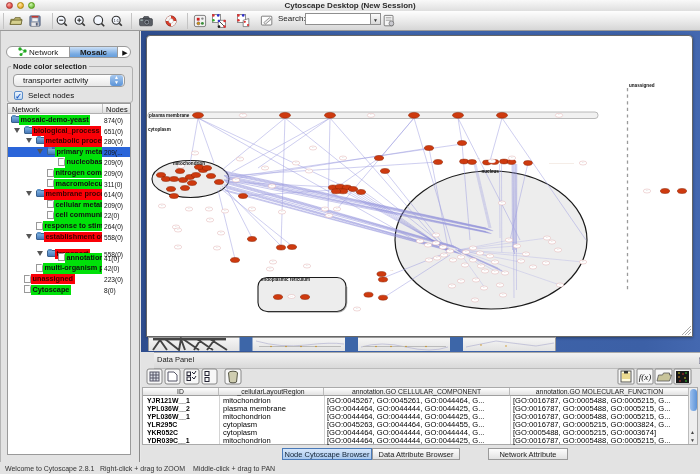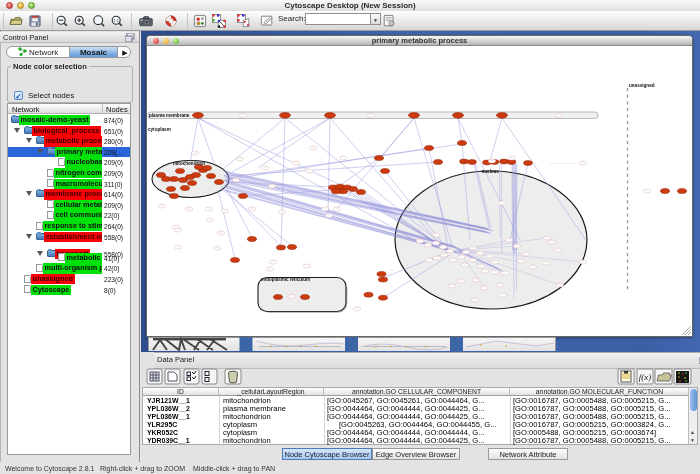--- a/index.html
+++ b/index.html
@@ -178,40 +178,34 @@
         <line x1="-4" y1="-1" x2="3" y2="-1" stroke="#888" stroke-width="1"></line>
         <circle cx="3" cy="3" r="3" fill="#c9c9cf" stroke="#555" stroke-width="0.7"></circle>
       </g>
     </svg>
     <div class="abs" id="searchlbl">Search:</div>
     <div class="abs" id="searchbox"></div>
     <div class="abs" id="searchdrop">▼</div>
   </div>
 
   <div class="abs" id="cpanel"></div>
-  <div class="abs" id="cphead">
-      <div class="t">Control Panel</div>
-    <svg width="10" height="9" style="position:absolute;right:4px;top:1px">
-        <rect x="2" y="0" width="7" height="6" fill="none" stroke="#778" stroke-width="1"></rect>
-        <rect x="0" y="3" width="7" height="6" fill="#dde" stroke="#778" stroke-width="1"></rect>
-      </svg>
-  </div>
   <div class="abs" id="tabbar">
     <div id="tabnet"><svg width="9" height="9" style="vertical-align:-1px">
           <circle cx="2" cy="2" r="1.7" fill="#2a2"></circle>
           <circle cx="7" cy="4" r="1.7" fill="#2a2"></circle>
           <circle cx="3" cy="7.5" r="1.5" fill="#2a2"></circle>
           <line x1="2" y1="2" x2="7" y2="4" stroke="#2a2" stroke-width="0.7"></line>
           <line x1="7" y1="4" x2="3" y2="7.5" stroke="#2a2" stroke-width="0.7"></line>
         </svg> Network</div>
     <div id="tabmosaic">Mosaic</div>
     <div id="tabarrow">▶</div>
   </div>
   <div class="abs" id="groupbox"></div>
   <div class="abs" id="grouplabel">Node color selection</div>
+  <div class="abs" id="combo">transporter activity<div id="combostep">▲<br>▼</div></div>
   <div class="abs" id="checkbox">✓</div>
   <div class="abs" id="checklbl">Select nodes</div>
   <div class="abs" id="treebox">
     <div id="treehead">
         <span class="c1">Network</span>
         <span class="dv"></span>
         <span class="c2">Nodes</span>
       </div>
     <div id="treerows">
         <div class="trow" style="top:11.0px">
@@ -280,21 +274,21 @@
           <span class="num">558(0)</span>
         </div>
         <div class="trow" style="top:145px">
           <span class="arrow" style="left:29px"></span>
           <span class="folder" style="left:39px"></span>
           <span class="lbl rbg lblr" style="left:47px;max-width:47px">transport</span>
           <span class="num">558(0)</span>
         </div>
         <div class="trow" style="top:148.8px">
           <span class="file" style="left:50px"></span>
-          <span class="lbl gbg" style="left:57px;max-width:37px">metabolic</span>
+          <span class="lbl gbg" style="left:57px;max-width:37px">annotation</span>
           <span class="num">41(0)</span>
         </div>
         <div class="trow" style="top:159.4px">
           <span class="file" style="left:28px"></span>
           <span class="lbl gbg" style="left:35px;max-width:59px">multi-organism pro</span>
           <span class="num">42(0)</span>
         </div>
         <div class="trow" style="top:170.0px">
           <span class="file" style="left:16px"></span>
           <span class="lbl rbg lblr" style="left:23px;max-width:71px">unassigned</span>
@@ -303,26 +297,20 @@
         <div class="trow" style="top:180.6px">
           <span class="file" style="left:16px"></span>
           <span class="lbl gbg" style="left:23px;max-width:71px">Cytoscape</span>
           <span class="num">8(0)</span>
         </div>
       </div>
   </div>
 
   <div class="abs" id="desktop"></div>
   <div class="abs" id="iwin">
-    <div id="ititle">
-        <div class="t">primary metabolic process</div>
-      <div class="light" style="left:6px;top:2px;width:6px;height:6px;background:radial-gradient(circle at 35% 30%,#ffb0a8,#e3544c 60%,#b33a34);"></div>
-      <div class="light" style="left:16px;top:2px;width:6px;height:6px;background:radial-gradient(circle at 35% 30%,#ffe9a8,#eeb546 60%,#c98f2d);"></div>
-      <div class="light" style="left:26px;top:2px;width:6px;height:6px;background:radial-gradient(circle at 35% 30%,#d3f5b0,#7fc94f 60%,#5a9b33);"></div>
-    </div>
     <svg id="graph" width="545" height="291" viewBox="147 46 545 291" style="position:absolute;left:0;top:10px">
         <rect x="148" y="112" width="450" height="6.5" rx="3" fill="#f1f1f1" stroke="#a9a9a9" stroke-width="0.8"></rect>
         <ellipse cx="190.5" cy="179" rx="38.5" ry="18.5" fill="#ededed" stroke="#1a1a1a" stroke-width="1.1"></ellipse>
         <ellipse cx="491" cy="240" rx="96" ry="69" fill="#ededed" stroke="#1a1a1a" stroke-width="1.2"></ellipse>
         <rect x="258" y="277.5" width="88" height="34" rx="9" fill="#ededed" stroke="#1a1a1a" stroke-width="1.1" filter="none"></rect>
         <path d="M346.5 287 v16 a9,9 0 0 1 -9,9 h-70" fill="none" stroke="#555" stroke-width="1.6" opacity="0.5"></path>
         <line x1="627.5" y1="88" x2="627.5" y2="292" stroke="#9a9a9a" stroke-width="1.3" stroke-dasharray="3.2,3.4"></line>
         <text x="149" y="116.7" font-size="4.6" font-weight="bold" fill="#111" font-family="Liberation Sans">plasma membrane</text>
         <text x="148" y="130.5" font-size="4.6" font-weight="bold" fill="#111" font-family="Liberation Sans">cytoplasm</text>
         <text x="261" y="281" font-size="4.5" font-weight="bold" fill="#111" font-family="Liberation Sans">endoplasmic reticulum</text>
@@ -797,21 +785,21 @@
         </div>
         <div class="drow" style="left:0;top:25px;width:556px;height:8px">
           <span class="dcell" style="left:4px;font-weight:bold;font-size:6.9px">YPL036W__1</span>
           <span class="dcell" style="left:80px">mitochondrion</span>
           <span class="dcell" style="left:184px">[GO:0044464, GO:0044444, GO:0044425, G...</span>
           <span class="dcell" style="left:370px">[GO:0016787, GO:0005488, GO:0005215, G...</span>
         </div>
         <div class="drow" style="left:0;top:33px;width:556px;height:8px">
           <span class="dcell" style="left:4px;font-weight:bold;font-size:6.9px">YLR295C</span>
           <span class="dcell" style="left:80px">cytoplasm</span>
-          <span class="dcell" style="left:196px">[GO:0045263, GO:0044464, GO:0044455, G...</span>
+          <span class="dcell" style="left:184px">[GO:0045263, GO:0044464, GO:0044455, G...</span>
           <span class="dcell" style="left:370px">[GO:0016787, GO:0005215, GO:0003824, G...</span>
         </div>
         <div class="drow" style="left:0;top:41px;width:556px;height:8px">
           <span class="dcell" style="left:4px;font-weight:bold;font-size:6.9px">YKR052C</span>
           <span class="dcell" style="left:80px">cytoplasm</span>
           <span class="dcell" style="left:184px">[GO:0044464, GO:0044444, GO:0044444, G...</span>
           <span class="dcell" style="left:370px">[GO:0005488, GO:0005215, GO:0003674]</span>
         </div>
         <div class="drow" style="left:0;top:49px;width:556px;height:8px">
           <span class="dcell" style="left:4px;font-weight:bold;font-size:6.9px">YDR039C__1</span>
@@ -823,21 +811,21 @@
         <div style="position:absolute;left:181px;top:8px;width:1px;height:48px;background:#d4d4d4"></div>
         <div style="position:absolute;left:367px;top:8px;width:1px;height:48px;background:#d4d4d4"></div>
         <div style="position:absolute;right:0;top:0;width:9px;height:56px;background:#eee;border-left:1px solid #bbb">
           <div style="position:absolute;left:1px;top:1px;width:7px;height:22px;border-radius:4px;background:linear-gradient(90deg,#9cc0ee,#5c93d8)"></div>
           <div style="position:absolute;left:1px;bottom:9px;font-size:5px;color:#444">▲</div>
           <div style="position:absolute;left:1px;bottom:1px;font-size:5px;color:#444">▼</div>
         </div>
       </div>
 
     <div class="btab" style="left:141px;top:96px;width:90px;background:linear-gradient(#d5e6fa,#a8c8ee);border-color:#4a7ab8;color:#123;">Node Cytoscape Browser</div>
-    <div class="btab" style="left:231px;top:96px;width:88px;">Edge Overview Browser</div>
+    <div class="btab" style="left:231px;top:96px;width:88px;">Data Attribute Browser</div>
     <div class="btab" style="left:319px;top:96px;width:80px;margin-left:28px;">Network Attribute Browser</div>
   </div>
 
   <div class="abs" id="statusbar">
     <span style="left:5px">Welcome to Cytoscape 2.8.1</span>
     <span style="left:100px">Right-click + drag to ZOOM</span>
     <span style="left:193px">Middle-click + drag to PAN</span>
   </div>
 
 <div class="abs" style="left: 141px; top: 337px; width: 559px; height: 14px; overflow: hidden;">

